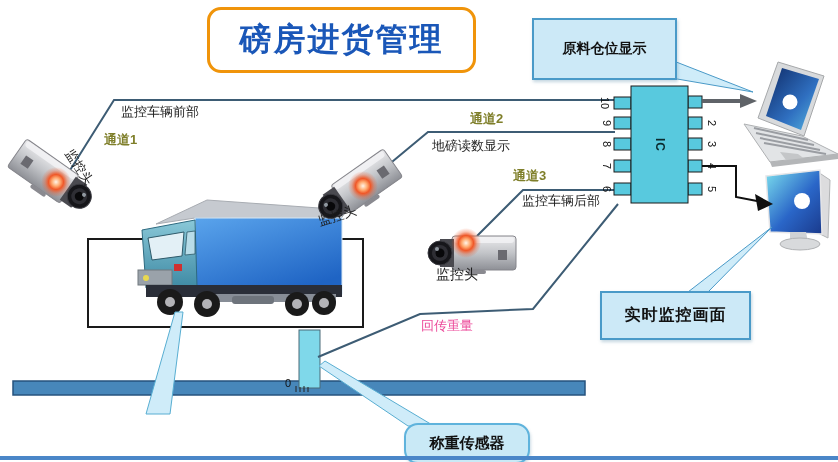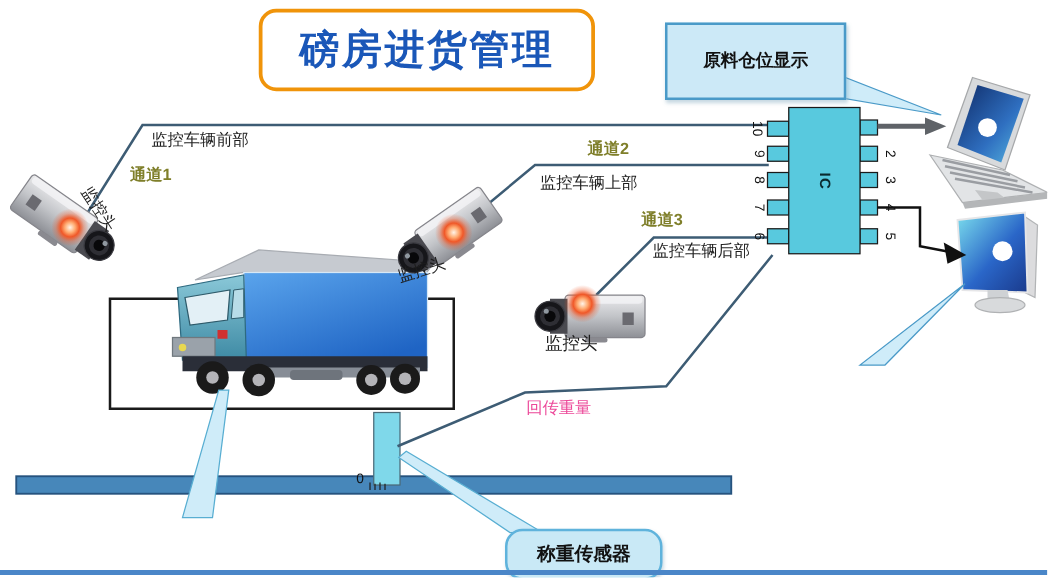--- a/index.html
+++ b/index.html
@@ -202,21 +202,21 @@
 
   <div class="abs blue-box info-box">
     <div>
       <div>原料仓位显示</div>
     </div>
   </div>
 
   <div class="abs chan-label" style="left:104px;top:91px;margin-top:40px;">通道1</div>
   <div class="abs desc-label" style="left:101px;top:103px;margin-left:20px;">监控车辆前部</div>
   <div class="abs chan-label" style="left:426px;top:110px;margin-left:44px;">通道2</div>
-  <div class="abs desc-label" style="left:432px;top:137px;">监控车辆上部</div>
+  <div class="abs desc-label" style="left:432px;top:137px;">地磅读数显示</div>
   <div class="abs chan-label" style="left:513px;top:167px;">通道3</div>
   <div class="abs desc-label" style="left:522px;top:192px;">监控车辆后部</div>
 
   <div class="abs cam-label rot" style="left:76px;top:146px;transform:rotate(57deg);">监控头</div>
   <div class="abs cam-label rot" style="left:316px;top:213px;transform:rotate(-17deg);">监控头</div>
   <div class="abs cam-label" style="left:436px;top:266px;font-size:14px;">监控头</div>
 
   <div class="abs weight-label">回传重量</div>
   <div class="abs zero-label">0</div>
 
@@ -226,16 +226,17 @@
   <div class="abs pin-num" style="left:597px;top:96px;">10</div>
   <div class="abs pin-num" style="left:599px;top:116px;">9</div>
   <div class="abs pin-num" style="left:599px;top:137px;">8</div>
   <div class="abs pin-num" style="left:599px;top:159px;">7</div>
   <div class="abs pin-num" style="left:599px;top:182px;">6</div>
   <div class="abs pin-num" style="left:704px;top:116px;">2</div>
   <div class="abs pin-num" style="left:704px;top:137px;">3</div>
   <div class="abs pin-num" style="left:704px;top:159px;">4</div>
   <div class="abs pin-num" style="left:704px;top:182px;">5</div>
 
+  <div class="abs blue-box realtime-box">实时监控画面</div>
   <div class="abs round-box sensor-box">称重传感器</div>
 
   <div class="abs bottom-line"></div>
 </div>
 
 </body></html>

